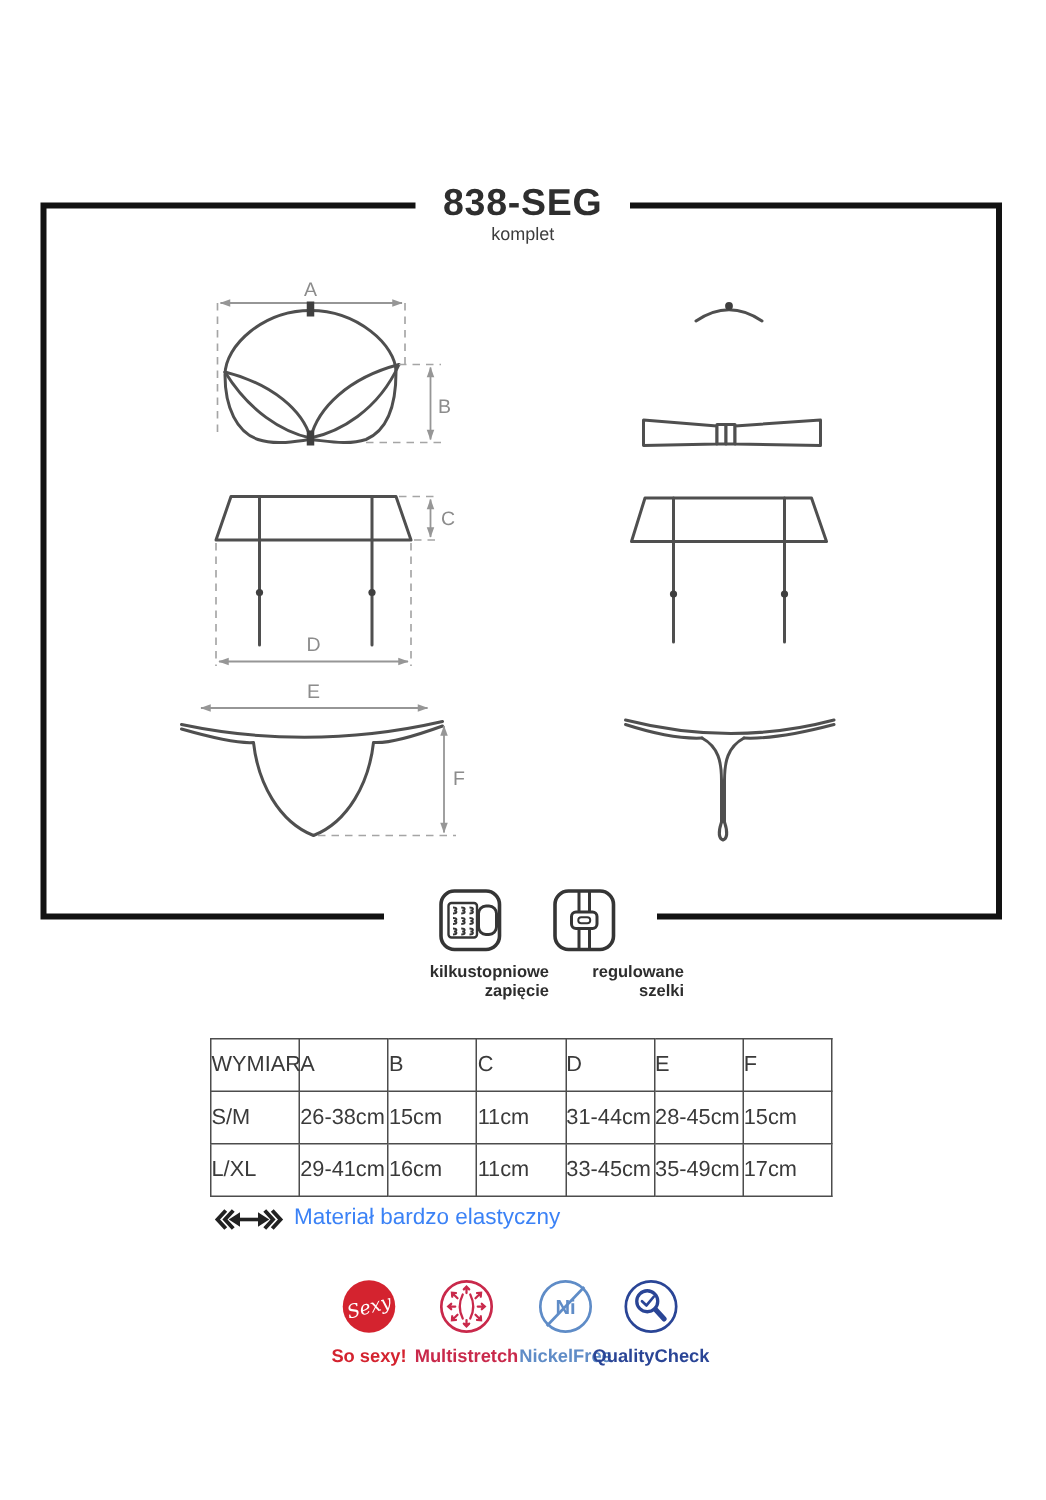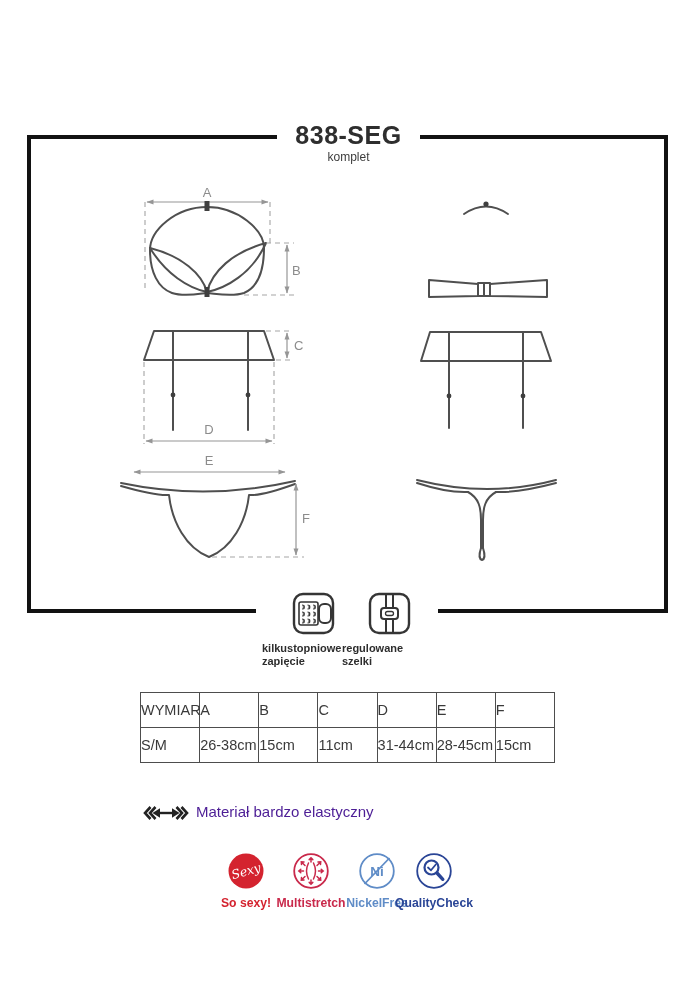--- a/index.html
+++ b/index.html
@@ -21,31 +21,31 @@
   
   .garment{stroke:#4f4f4f;stroke-width:2;fill:none;stroke-linecap:round;stroke-linejoin:round;}
   .garmentf{stroke:#4f4f4f;stroke-width:2;fill:#ffffff;stroke-linejoin:round;}
   .dim{stroke:#969696;stroke-width:1.2;fill:none;}
   .dash{stroke:#a5a5a5;stroke-width:1.1;fill:none;stroke-dasharray:5 4;}
   .dimtext{fill:#8c8c8c;font-size:13px;font-family:"Liberation Sans",sans-serif;}
   .clasp{fill:#3f3f3f;stroke:none;}
 
   
   .border-mask{position:absolute;left:256px;top:601px;width:182px;height:24px;background:#fff;}
-  .feat-label{position:absolute;text-align:left;font-size:11px;line-height:13px;
+  .feat-label{position:absolute;text-align:right;font-size:11px;line-height:13px;
               font-weight:700;color:#2d2d2d;}
 
   
   table.size{position:absolute;left:140px;top:692px;width:415px;border-collapse:collapse;
              table-layout:fixed;}
   table.size td{border:1px solid #4d4d4d;height:34px;text-align:left;vertical-align:middle;
                 font-size:14.5px;color:#3a3a3a;padding:0;}
 
   
-  .material-text{position:absolute;left:196px;top:803px;font-size:15px;color:#4c1d95;}
+  .material-text{position:absolute;left:196px;top:803px;font-size:15px;color:#3b82f6;}
 
   
   .badge{position:absolute;width:80px;text-align:center;}
   .badge .lbl{margin-top:3px;font-size:12.2px;font-weight:700;}
   .lbl-sexy{color:#d4232f;text-align:center;}
   .lbl-multi{color:#c9294b;}
   .lbl-nickel{color:#5f8cc7;}
   .lbl-quality{color:#2a4596;}
 </style>
 </head>
@@ -176,21 +176,21 @@
     <line x1="18" y1="2.5" x2="18" y2="40.5" stroke="#353535" stroke-width="2"></line>
     <line x1="25" y1="2.5" x2="25" y2="40.5" stroke="#353535" stroke-width="2"></line>
     <rect x="13" y="16" width="17" height="11" rx="3" fill="#fff" stroke="#353535" stroke-width="2"></rect>
     <rect x="17.5" y="19.5" width="8" height="4" rx="2" fill="#fff" stroke="#353535" stroke-width="1.3"></rect>
   </svg>
 
   <div class="feat-label" style="left:262px;top:642px;width:104px">
     <div>kilkustopniowe</div>
     <div>zapięcie</div>
   </div>
-  <div class="feat-label" style="left:342px;top:642px;width:96px">
+  <div class="feat-label" style="left:360px;top:642px;width:96px">
     <div>regulowane</div>
     <div>szelki</div>
   </div>
 
   <table class="size">
     <tbody>
         <tr>
       <td>WYMIAR</td>
       <td>A</td>
       <td>B</td>
@@ -201,20 +201,29 @@
     </tr>
     <tr>
       <td>S/M</td>
       <td>26-38cm</td>
       <td>15cm</td>
       <td>11cm</td>
       <td>31-44cm</td>
       <td>28-45cm</td>
       <td>15cm</td>
     </tr>
+    <tr>
+      <td>L/XL</td>
+      <td>29-41cm</td>
+      <td>16cm</td>
+      <td>11cm</td>
+      <td>33-45cm</td>
+      <td>35-49cm</td>
+      <td>17cm</td>
+    </tr>
   </tbody>
     </table>
 
   <svg class="abs" style="left:142px;top:804px" width="48" height="18" viewBox="0 0 48 18">
     <g stroke="#222" stroke-width="2.6" fill="none">
       <path d="M8.5,3 L3,9 L8.5,15"></path>
       <path d="M13.5,3 L8,9 L13.5,15"></path>
       <path d="M34.5,3 L40,9 L34.5,15"></path>
       <path d="M39.5,3 L45,9 L39.5,15"></path>
     </g>

